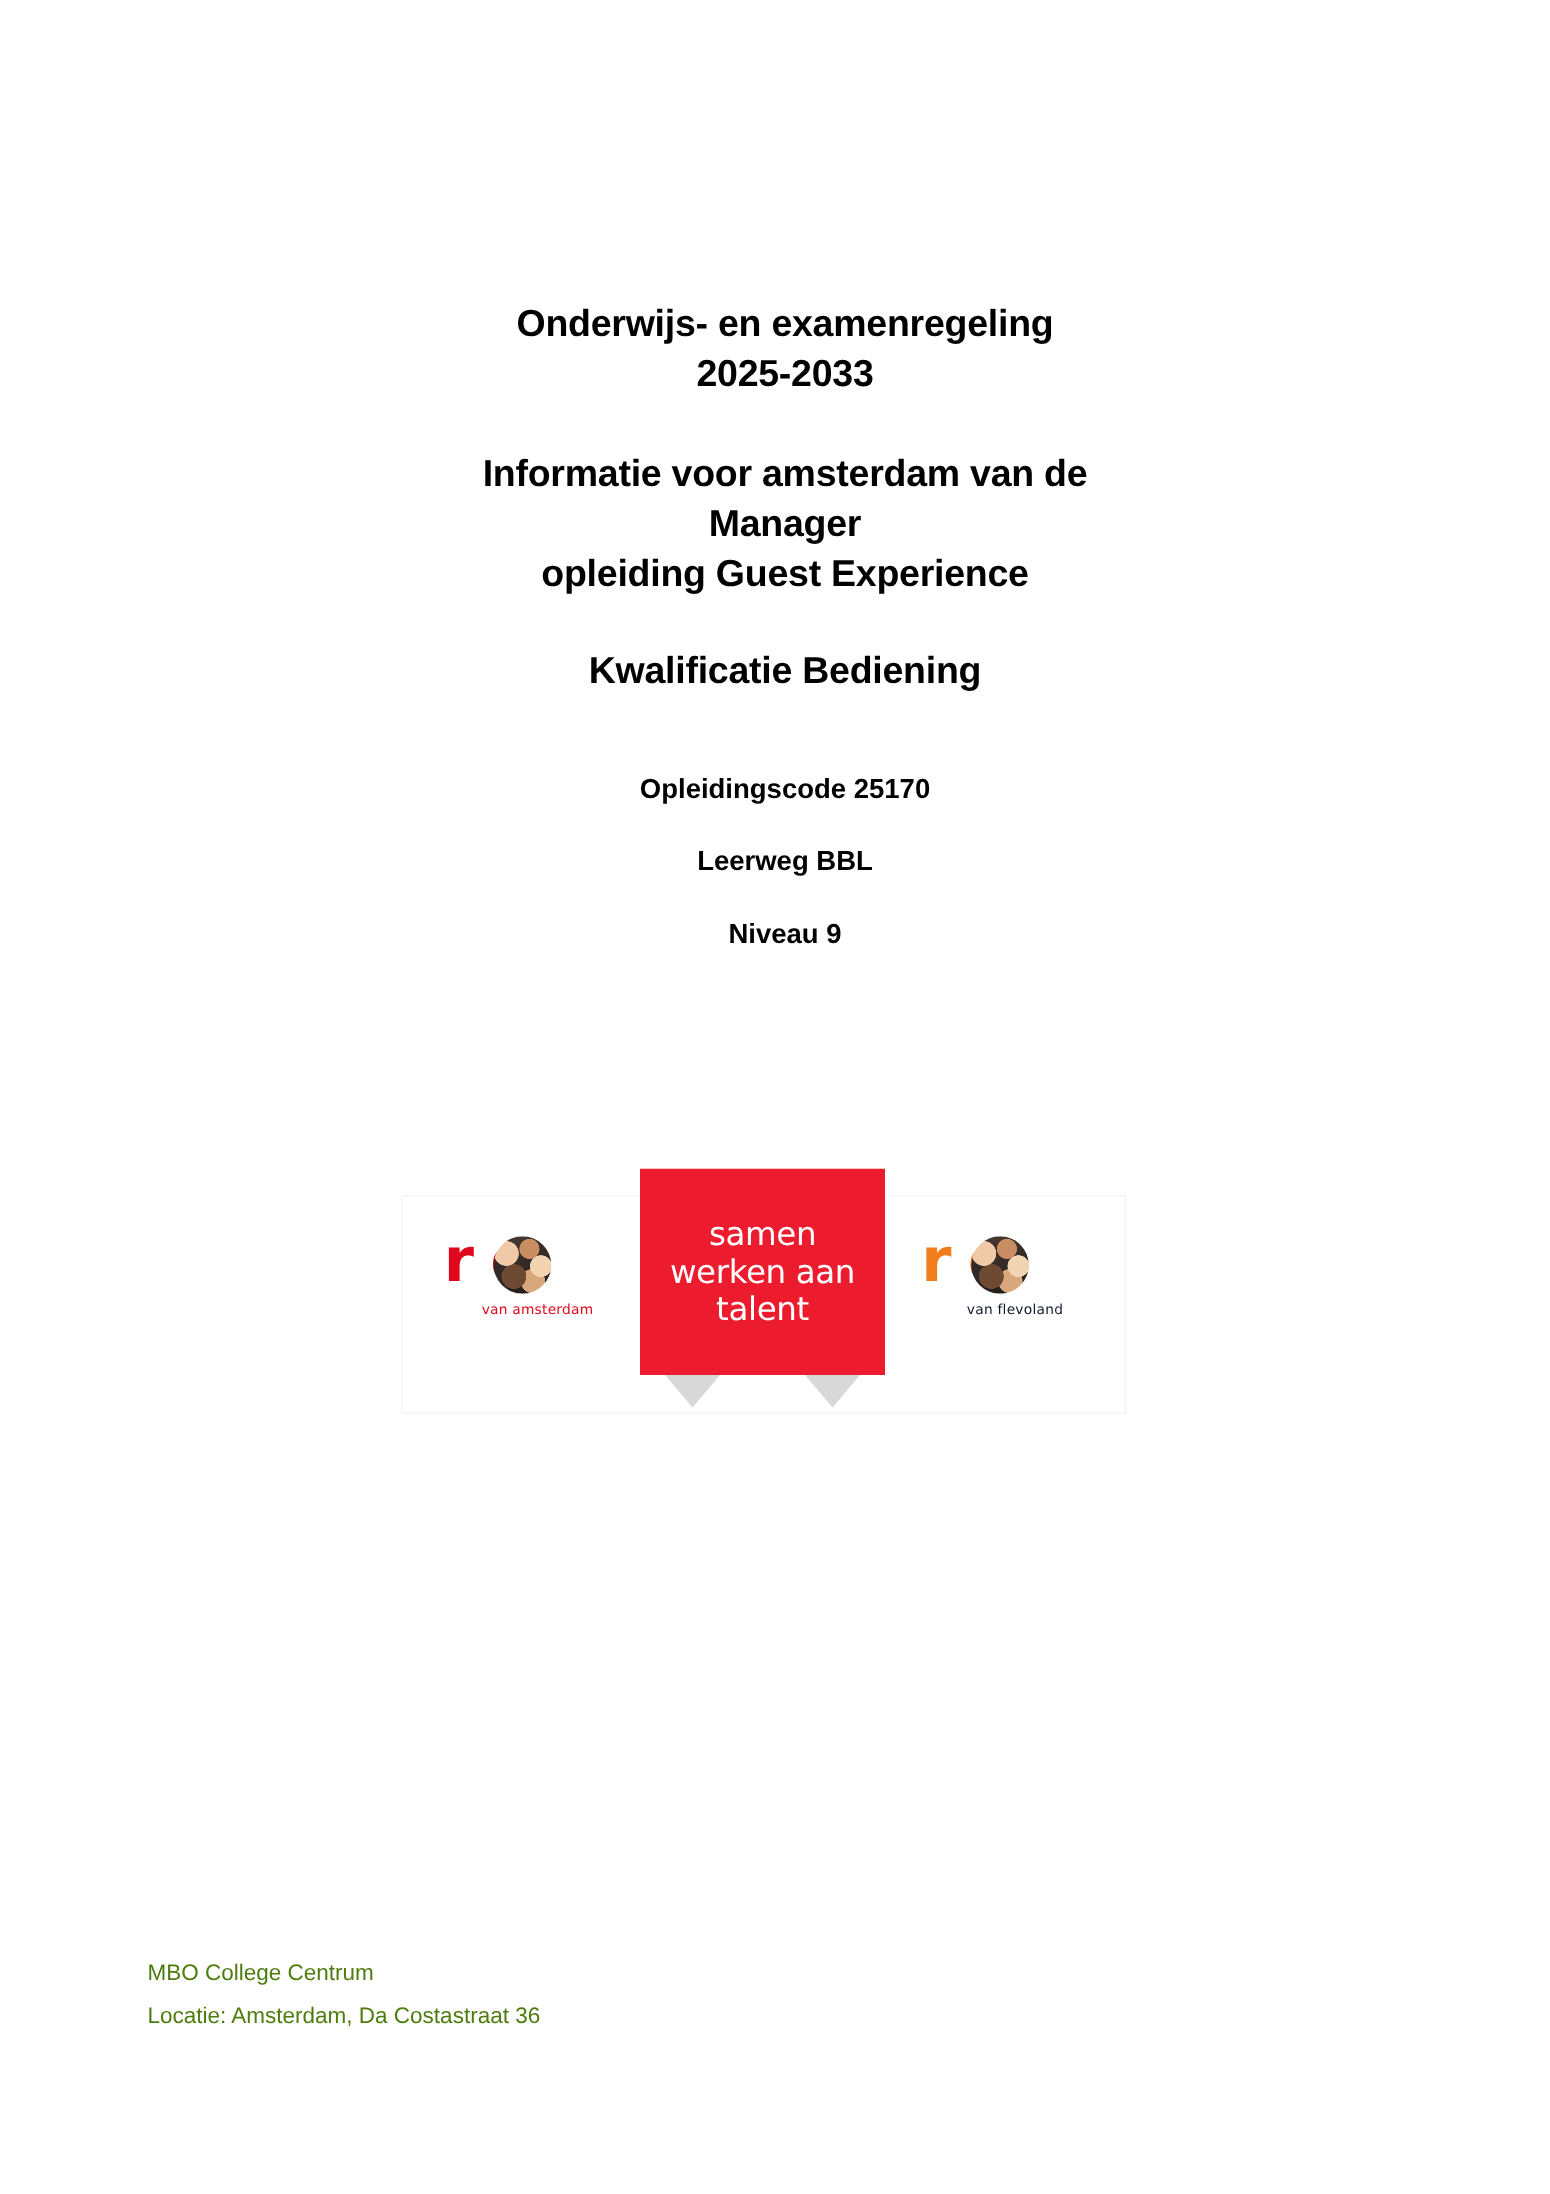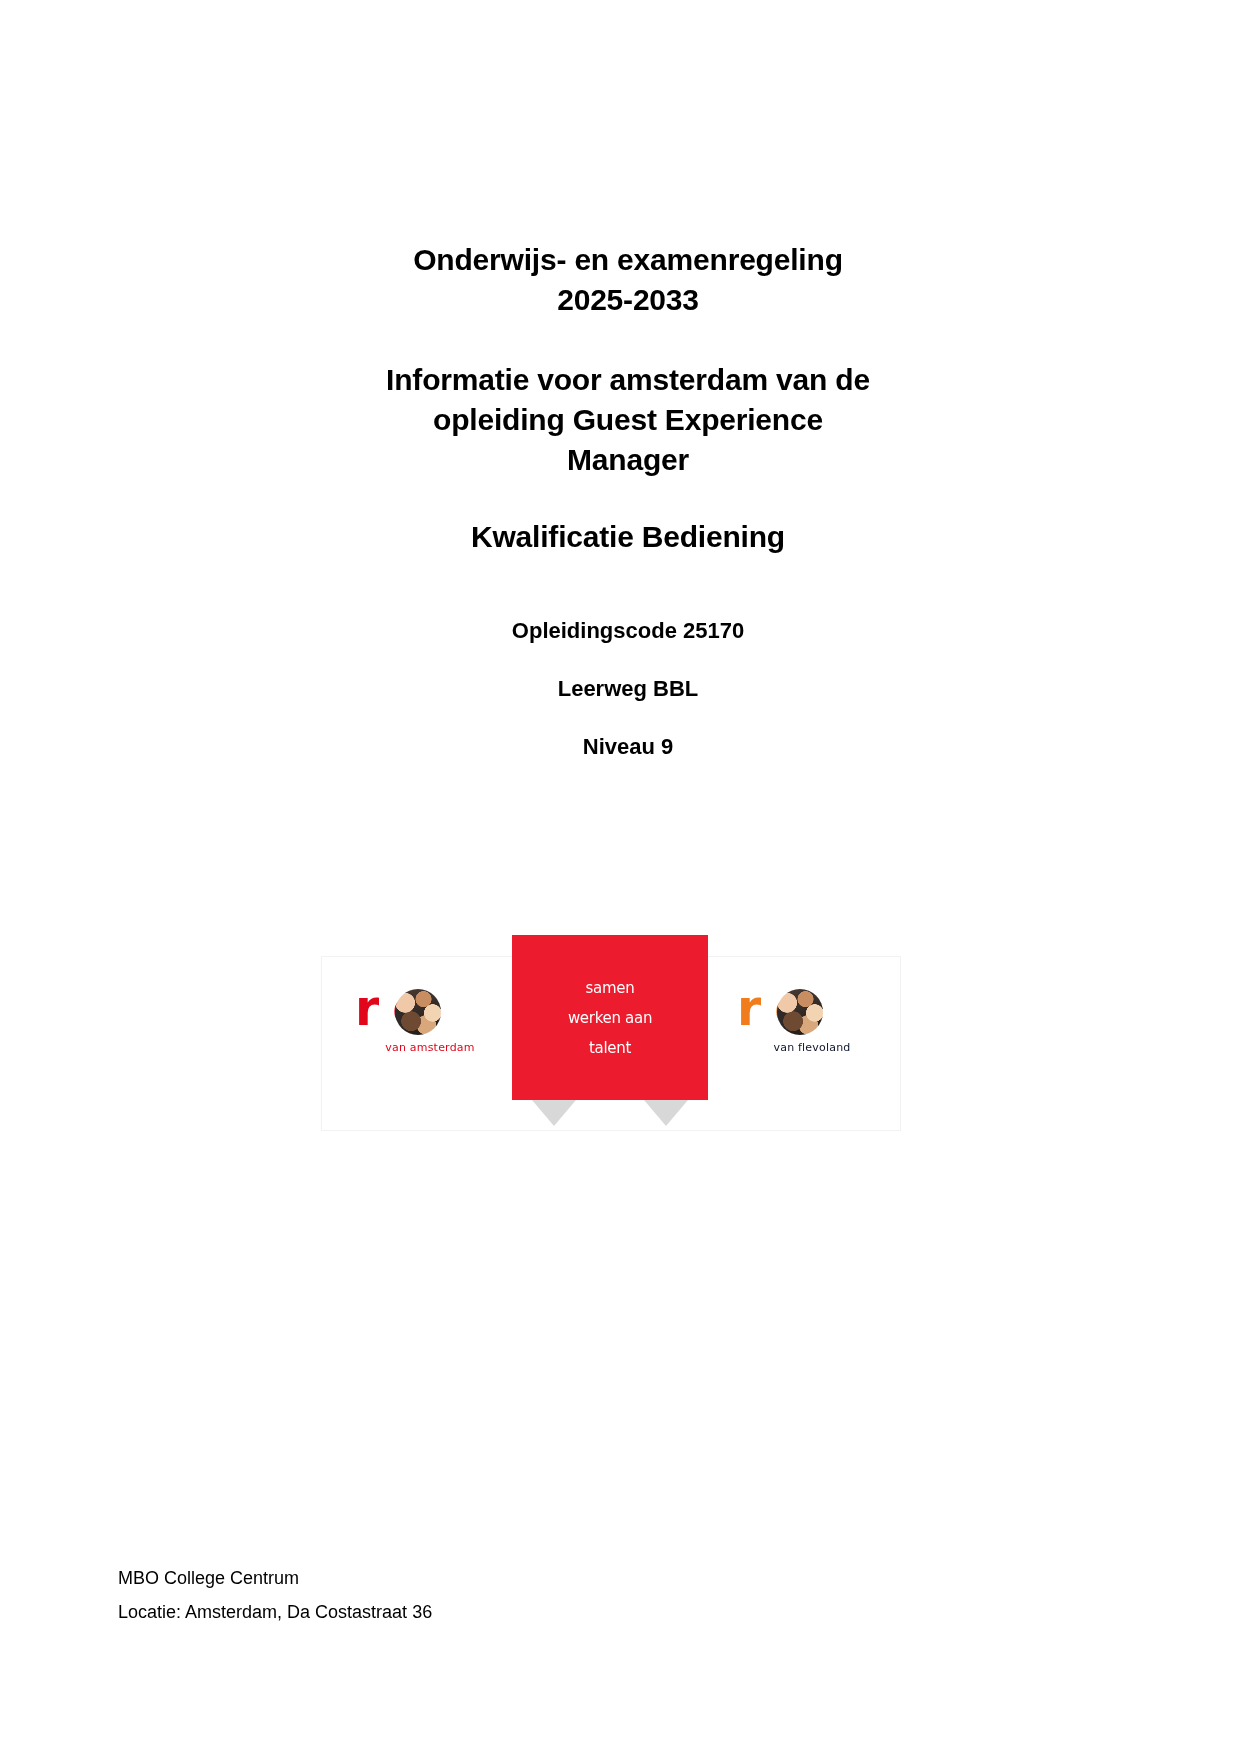--- a/index.html
+++ b/index.html
@@ -141,21 +141,21 @@
     height: 165px;
     background: #ed1b2e;
   }
   .bubble-text {
     position: absolute;
     left: 0; top: 38px;
     width: 196px;
     text-align: center;
     color: #ffffff;
     font-family: "DejaVu Sans", sans-serif;
-    font-size: 15px;
+    font-size: 26px;
     line-height: 30px;
     letter-spacing: -0.3px;
   }
   .tail {
     position: absolute;
     top: 165px;
     width: 0; height: 0;
     border-left: 22px solid transparent;
     border-right: 22px solid transparent;
     border-top: 26px solid #d8d8d8;
@@ -166,37 +166,37 @@
   
   .footer {
     position: absolute;
     left: 118px;
     bottom: 126px;
     width: 700px;
   }
   .footer-line {
     font-size: 18px;
     line-height: 34px;
-    color: #000000;
+    color: #4d7c0f;
   }
 </style>
 </head>
 <body>
 
 <div class="page">
 
   <div class="title-block">
     <div class="t-line">Onderwijs- en examenregeling</div>
     <div class="t-line">2025-2033</div>
 
     <div class="gap-lg"></div>
 
     <div class="t-line">Informatie voor amsterdam van de</div>
+    <div class="t-line">Manager</div>
     <div class="t-line">opleiding Guest Experience</div>
-    <div class="t-line">Manager</div>
 
     <div class="gap-md"></div>
 
     <div class="t-line">Kwalificatie Bediening</div>
 
     <div class="gap-sm"></div>
 
     <div class="sub-line">Opleidingscode 25170</div>
     <div class="sub-line">Leerweg BBL</div>
     <div class="sub-line">Niveau 9</div>

